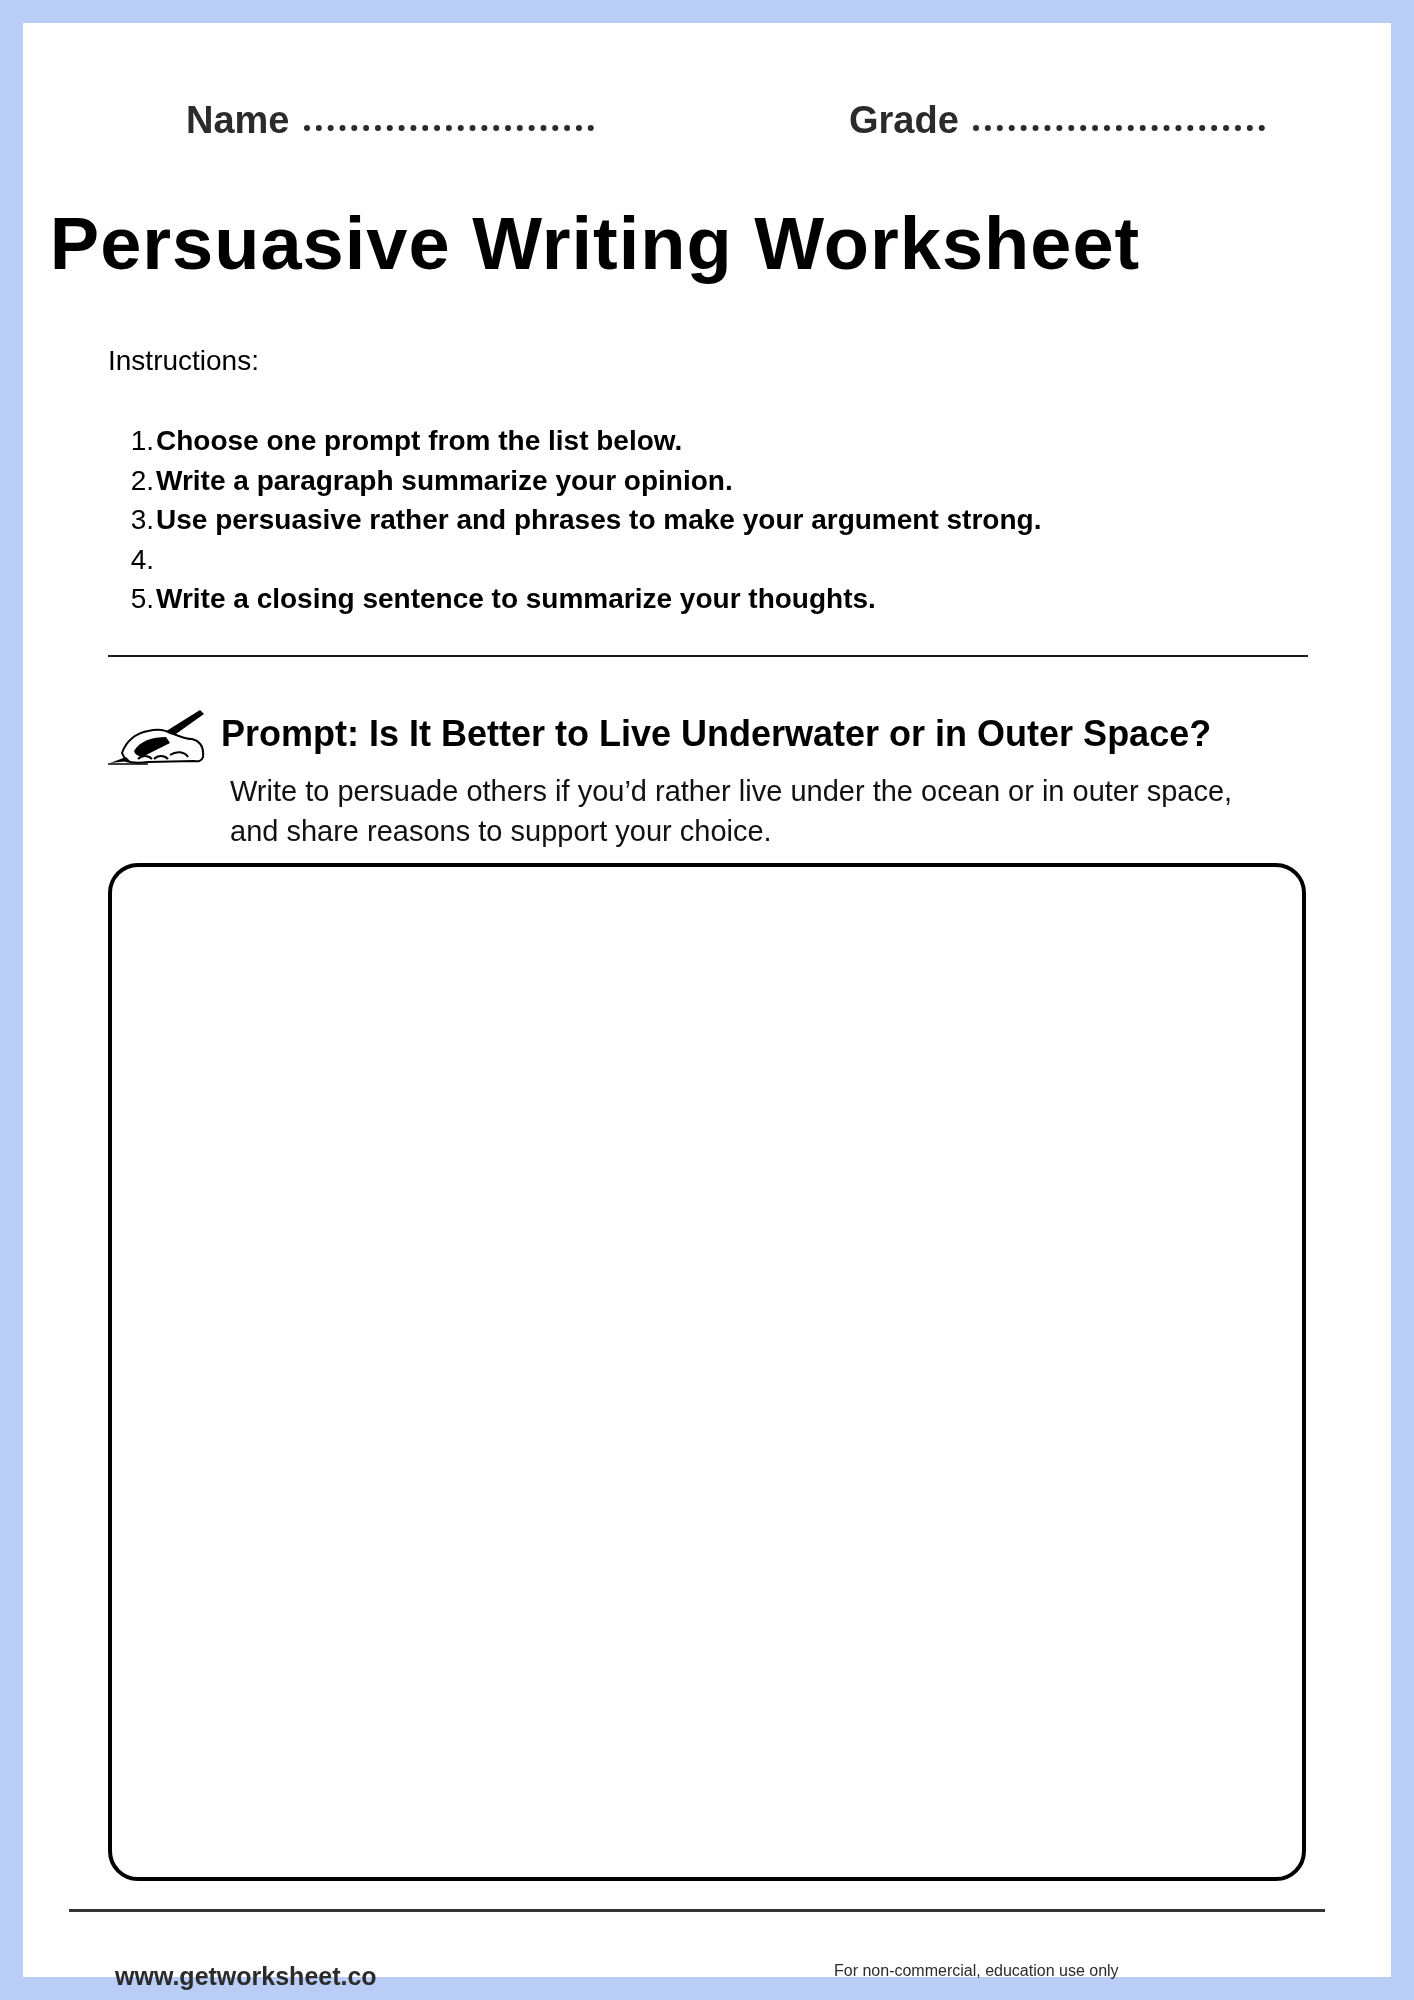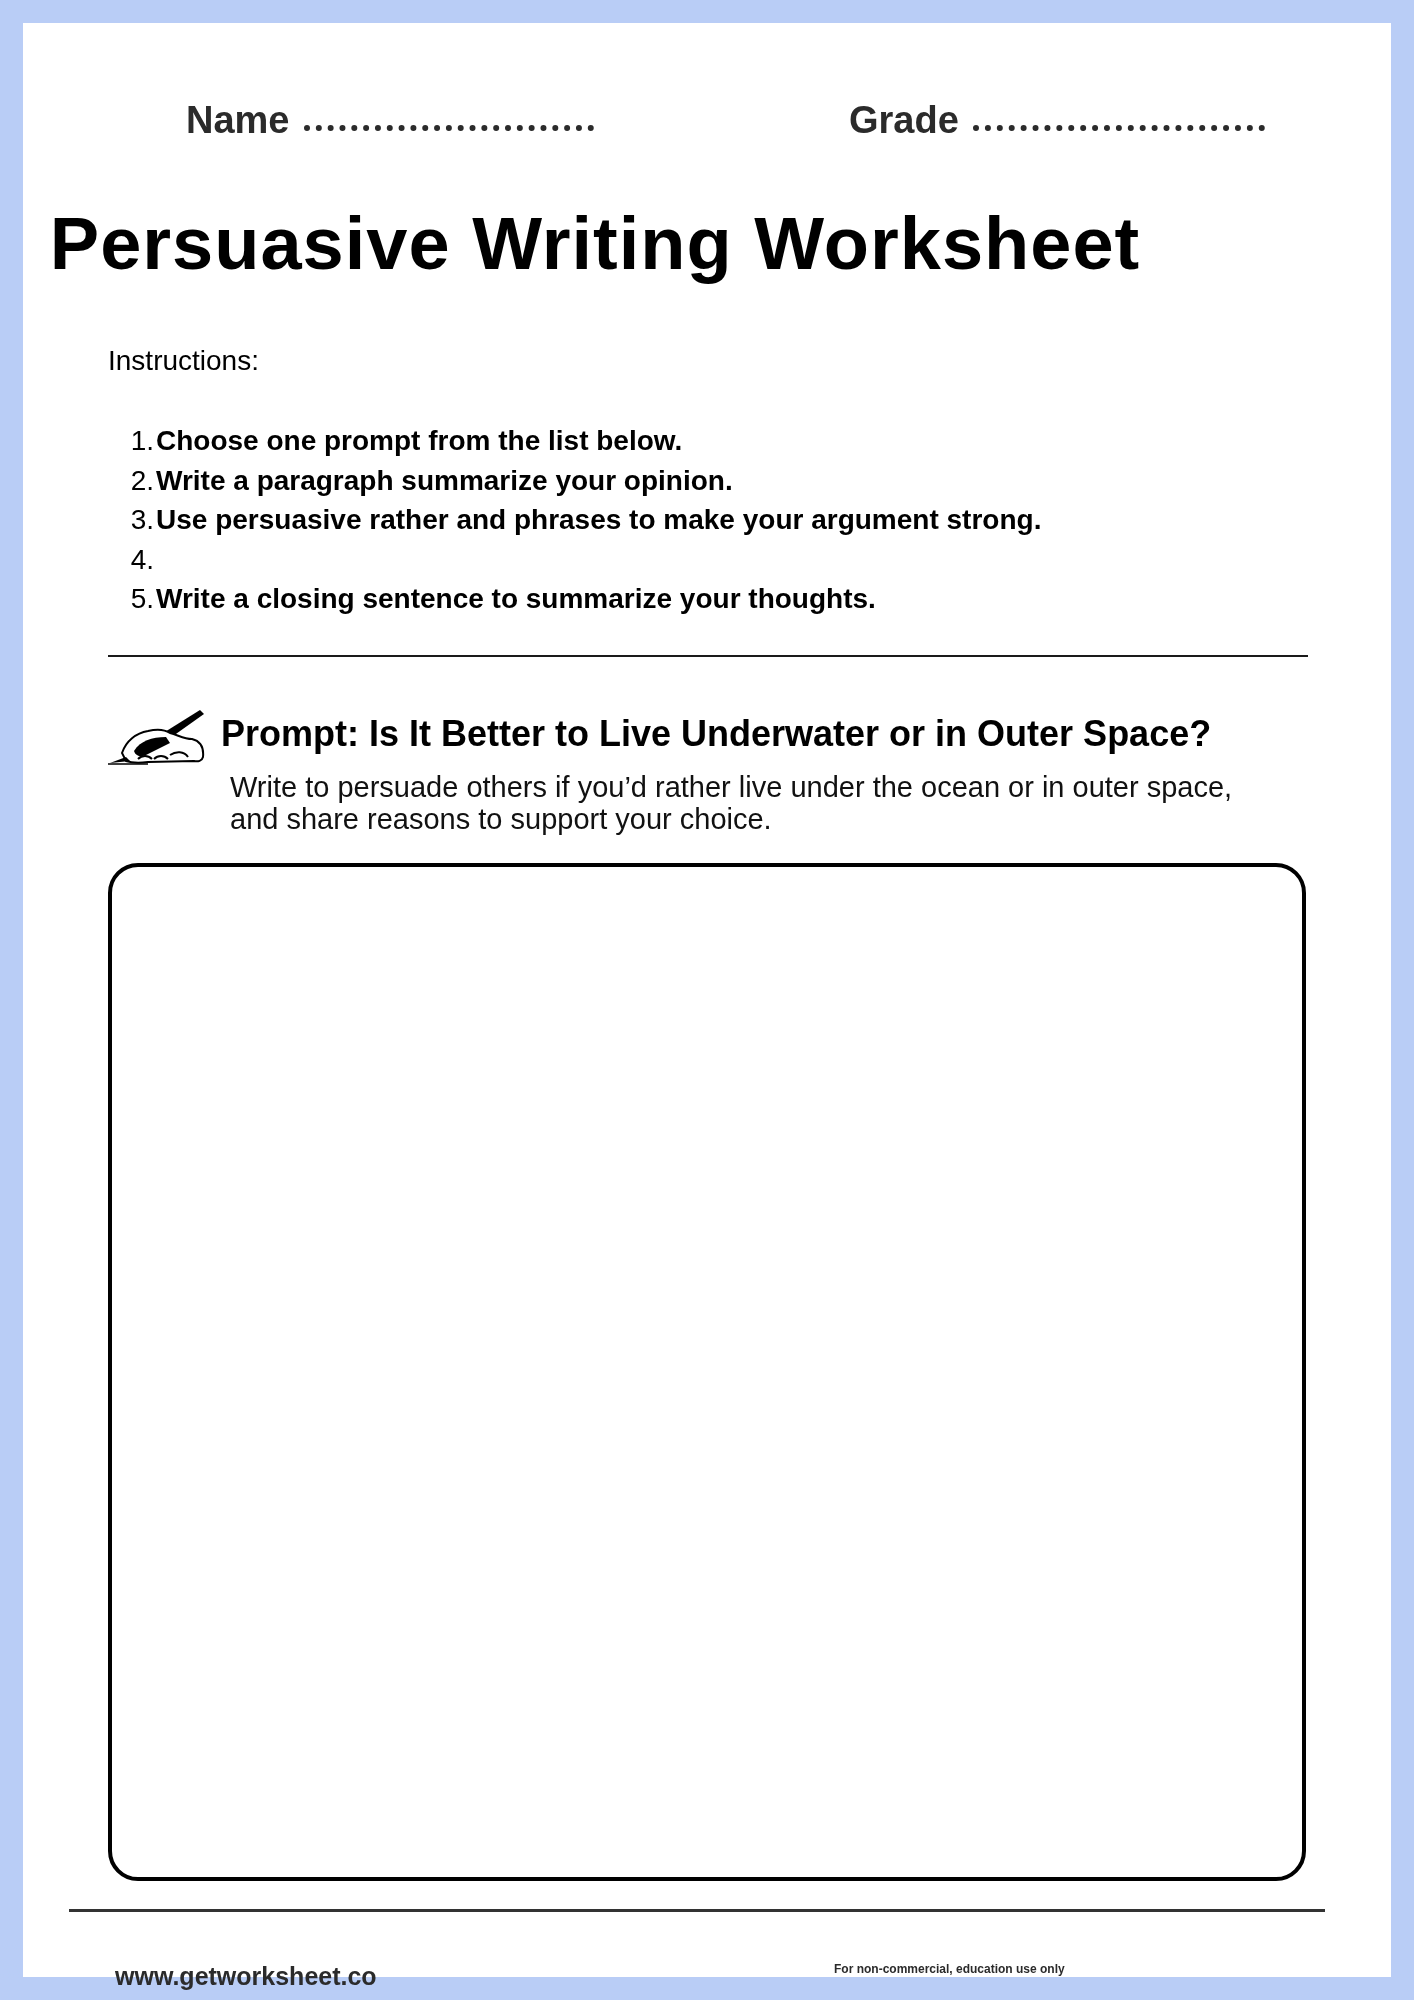--- a/index.html
+++ b/index.html
@@ -84,21 +84,21 @@
       position: absolute;
       left: 198px; top: 690px;
       font-size: 36px;
       font-weight: bold;
     }
     .prompt-desc {
       position: absolute;
       left: 207px; top: 748px;
       width: 1020px;
       font-size: 29px;
-      line-height: 32px;
+      line-height: 40px;
       color: #111;
     }
     .writing-box {
       position: absolute;
       left: 85px; top: 840px;
       width: 1198px; height: 1018px;
       border: 4px solid #000;
       border-radius: 30px;
       background: #fff;
     }
@@ -111,22 +111,22 @@
     .footer-left {
       position: absolute;
       left: 92px; top: 1939px;
       font-size: 25px;
       font-weight: bold;
       color: #2b2b2b;
     }
     .footer-right {
       position: absolute;
       left: 811px; top: 1939px;
-      font-size: 12px;
-      font-weight: bold;
+      font-size: 16px;
+      font-weight: normal;
       color: #2b2b2b;
       text-align: center;
     }
   </style>
 </head>
 <body>
 
 <div class="page">
 
   <div class="field field-name">

